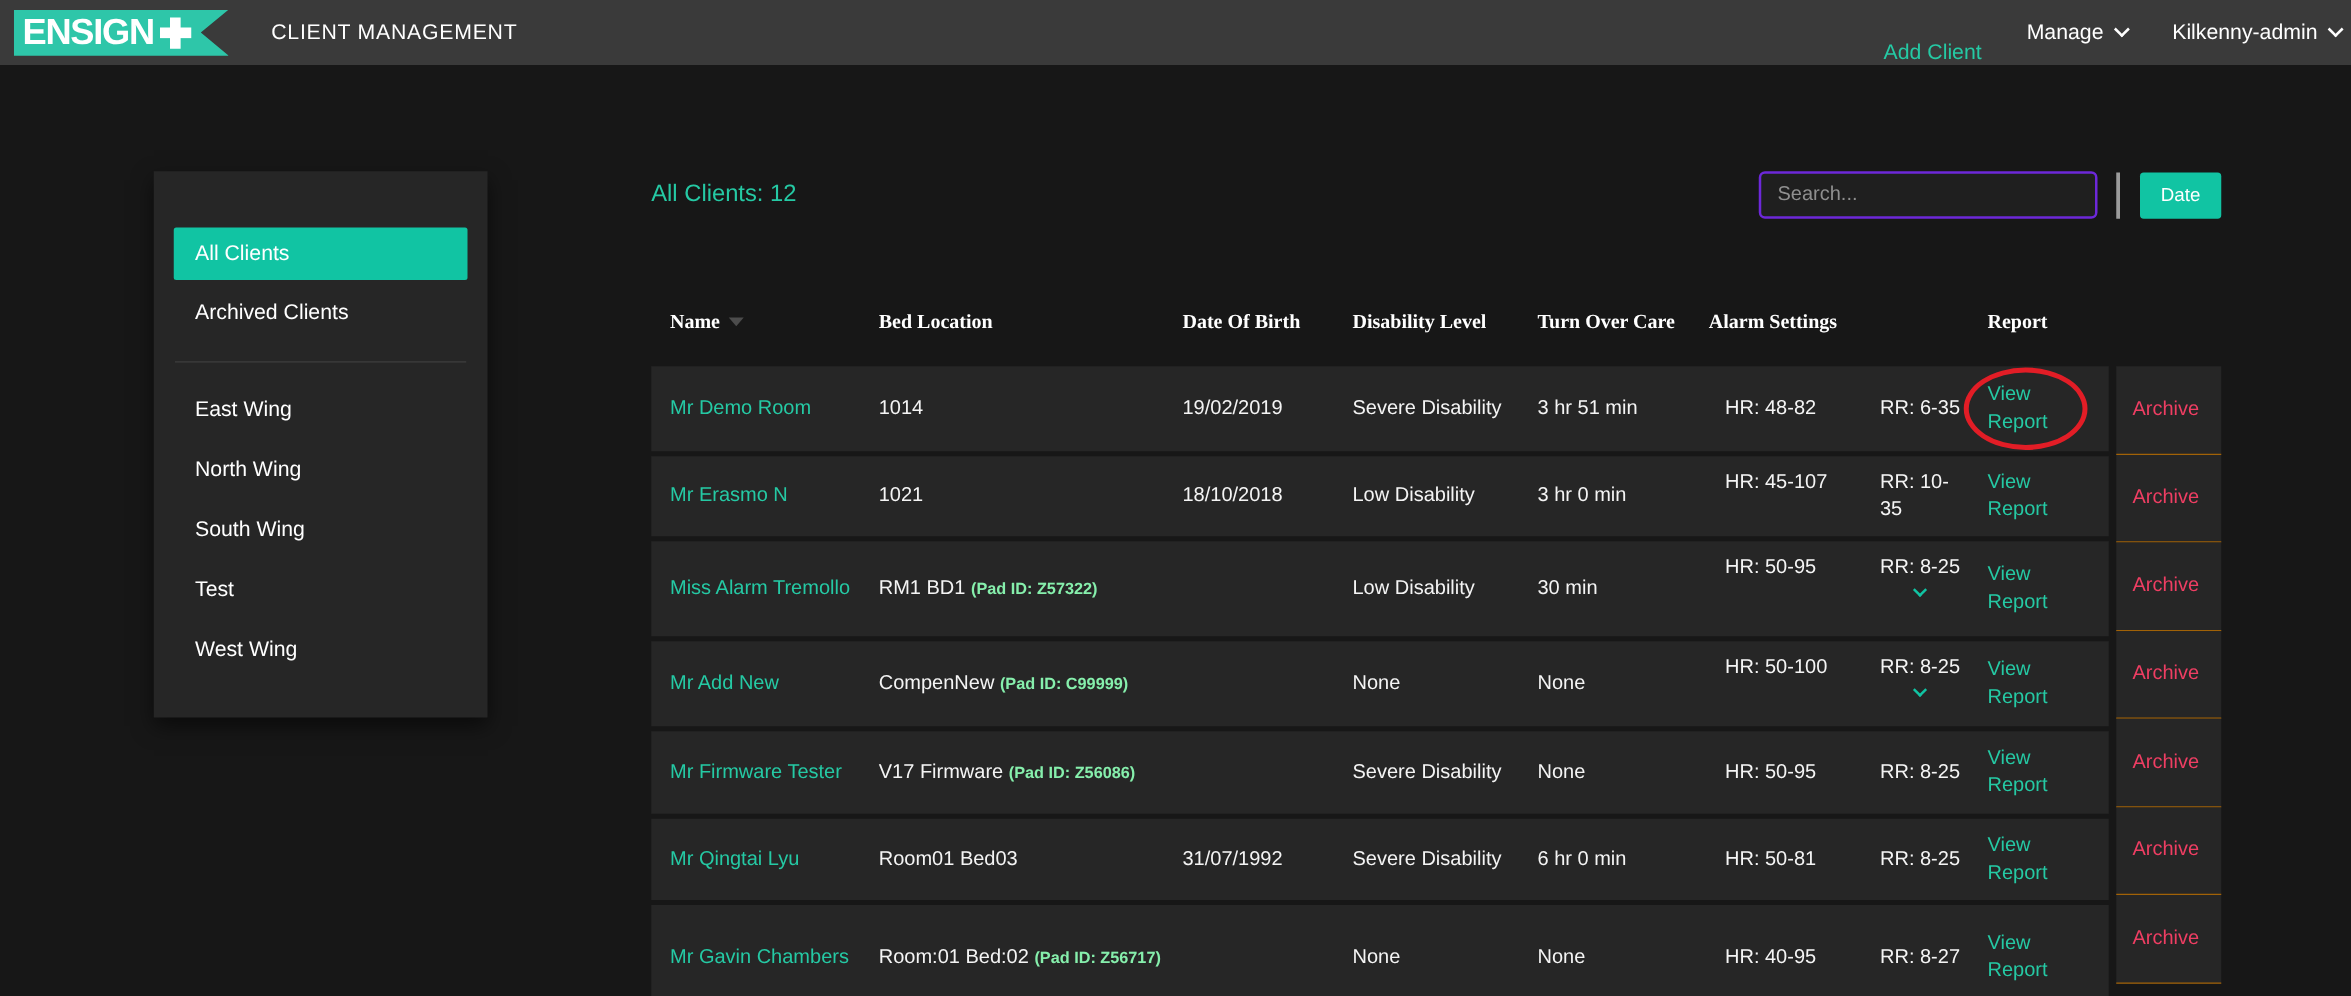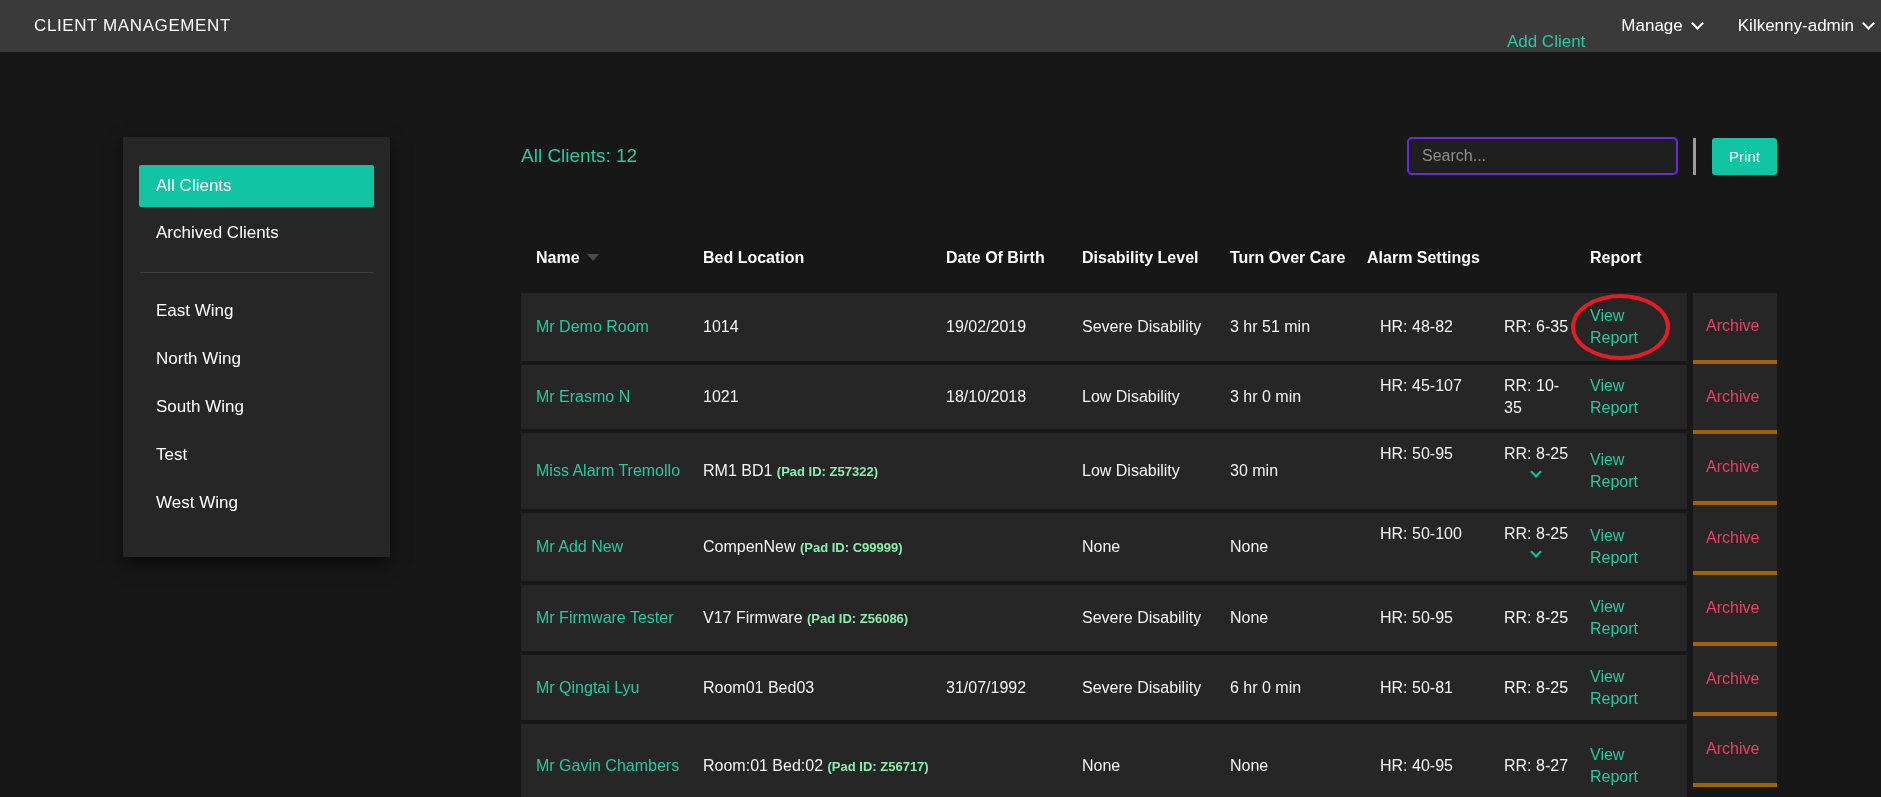--- a/index.html
+++ b/index.html
@@ -27,21 +27,21 @@
   .nav-right{display:flex;align-items:center;gap:36px;margin-right:8px;font-size:17px;}
   .nav-link{color:#fff;cursor:pointer;display:flex;align-items:center;gap:10px;}
   .nav-link.teal{color:var(--link);margin-top:32px;}
   .chev-down{width:9px;height:9px;border:solid #fff;border-width:0 2px 2px 0;
     transform:rotate(45deg);margin-top:-5px;}
 
   
   .sidebar{position:absolute;left:123px;top:137px;width:267px;background:var(--panel);
     padding:28px 16px 30px;box-shadow:0 7px 16px rgba(0,0,0,.55);}
   .sb-item{color:#fff;font-size:17px;padding:13px 17px;cursor:pointer;}
-  .sb-item.selected{background:var(--accent);border-radius:2px;padding:11px 17px;margin-bottom:3px;}
+  .sb-item.selected{background:var(--accent);border-radius:2px;padding:11px 17px;margin-bottom:3px;margin-top:17px;}
   .sb-divider{border-top:1px solid #3e3e3e;margin:16px 1px 14px;}
   .sb-wings .sb-item{padding:14px 17px;}
 
   
   .main{position:absolute;left:521px;top:52px;width:1266px;}
   .toolbar{margin-top:85px;width:1256px;display:flex;align-items:center;justify-content:space-between;}
   .count-label{color:var(--link);font-size:19px;}
   .search-group{display:flex;align-items:center;}
   .search-input{width:271px;height:38px;background:#1f1f1f;border:2px solid #6d28d9;border-radius:5px;
     color:#cfcfcf;font-size:16px;padding:0 13px;outline:none;font-family:inherit;}
@@ -49,50 +49,54 @@
   .tool-divider{width:3px;height:37px;background:#9b9b9b;margin:0 16px 0 15px;}
   .print-btn{height:37px;width:65px;background:var(--accent);color:#fff;border:none;border-radius:3px;
     font-size:15px;cursor:pointer;font-family:inherit;}
 
   
   .table-area{position:relative;margin-top:48px;width:1266px;}
   .grid-row{display:grid;grid-template-columns:167px 243px 136px 148px 137px 223px 97px;
     padding-left:15px;width:1166px;}
   .thead{height:70px;align-items:center;color:#fff;font-weight:bold;font-size:16px;line-height:1.4;}
   .th{padding-right:14px;display:flex;align-items:center;}
-  .th .label{display:inline-block;}
+  .th .label{display:inline-block;font-family:Liberation Serif, serif;}
   .sort-tri{width:0;height:0;border-left:6px solid transparent;border-right:6px solid transparent;
     border-top:7px solid #4c4c4c;margin-left:7px;flex:none;}
   .tbody{position:relative;width:1166px;}
   .trow{background:var(--panel);margin-bottom:4px;align-items:stretch;color:var(--text);font-size:16px;line-height:1.35;}
   .cell{display:flex;align-items:center;padding:6px 14px 6px 0;}
   .name-link,.report-link{color:var(--link);cursor:pointer;}
   .pad-id{font-size:13px;color:#86efac;font-weight:bold;}
   .alarm-inner{display:flex;width:100%;margin-left:13px;}
   .alarm-hr{width:124px;flex:none;}
   .rr-wrap{display:flex;flex-direction:column;align-items:center;gap:4px;}
   .trow.expand .cell.alarm-cell{align-items:flex-start;padding-top:10px;}
   .chev-teal{width:8px;height:8px;border:solid var(--accent);border-width:0 2.5px 2.5px 0;
     transform:rotate(45deg);margin-top:-1px;cursor:pointer;}
   .report-cell{position:relative;}
   .red-circle{position:absolute;left:-19px;top:1px;width:99px;height:66px;
     border:4px solid var(--circle);border-radius:50%;pointer-events:none;}
 
   
   .archive-col{position:absolute;left:1172px;top:70px;width:84px;}
-  .archive-cell{height:70.5px;background:var(--panel);border-bottom:4px solid #a16207;
+  .archive-cell{height:70.5px;background:var(--panel);border-bottom:1px solid #a16207;
     display:flex;align-items:center;padding-left:13px;}
   .archive-link{color:var(--archive);font-size:16px;cursor:pointer;}
 </style>
 </head>
 <body>
 
 <div class="canvas">
 
   <div class="navbar">
+    <div class="logo">
+      <span class="logo-text">ENSIGN</span>
+      <span class="logo-plus"></span>
+    </div>
     <div class="app-title">CLIENT MANAGEMENT</div>
     <div class="nav-spacer"></div>
     <div class="nav-right">
       <span class="nav-link teal">Add Client</span>
       <span class="nav-link">
         <span>Manage</span>
         <span class="chev-down"></span>
       </span>
       <span class="nav-link">
         <span>Kilkenny-admin</span>
@@ -116,21 +120,21 @@
       </div>
   </div>
 
   <div class="main">
 
     <div class="toolbar">
       <div class="count-label">All Clients: 12</div>
       <div class="search-group">
         <input class="search-input" type="text" placeholder="Search..." style="">
         <div class="tool-divider"></div>
-        <button class="print-btn">Print</button>
+        <button class="print-btn">Date</button>
       </div>
     </div>
 
     <div class="table-area">
       <div class="grid-row thead">
         <div class="th">
           <span class="label">Name</span>
           <span class="sort-tri"></span>
         </div>
         <div class="th">

